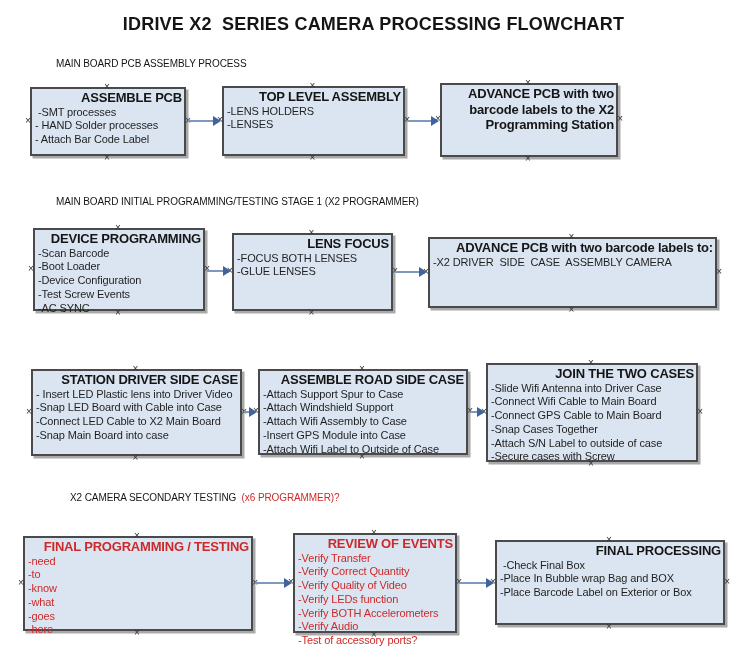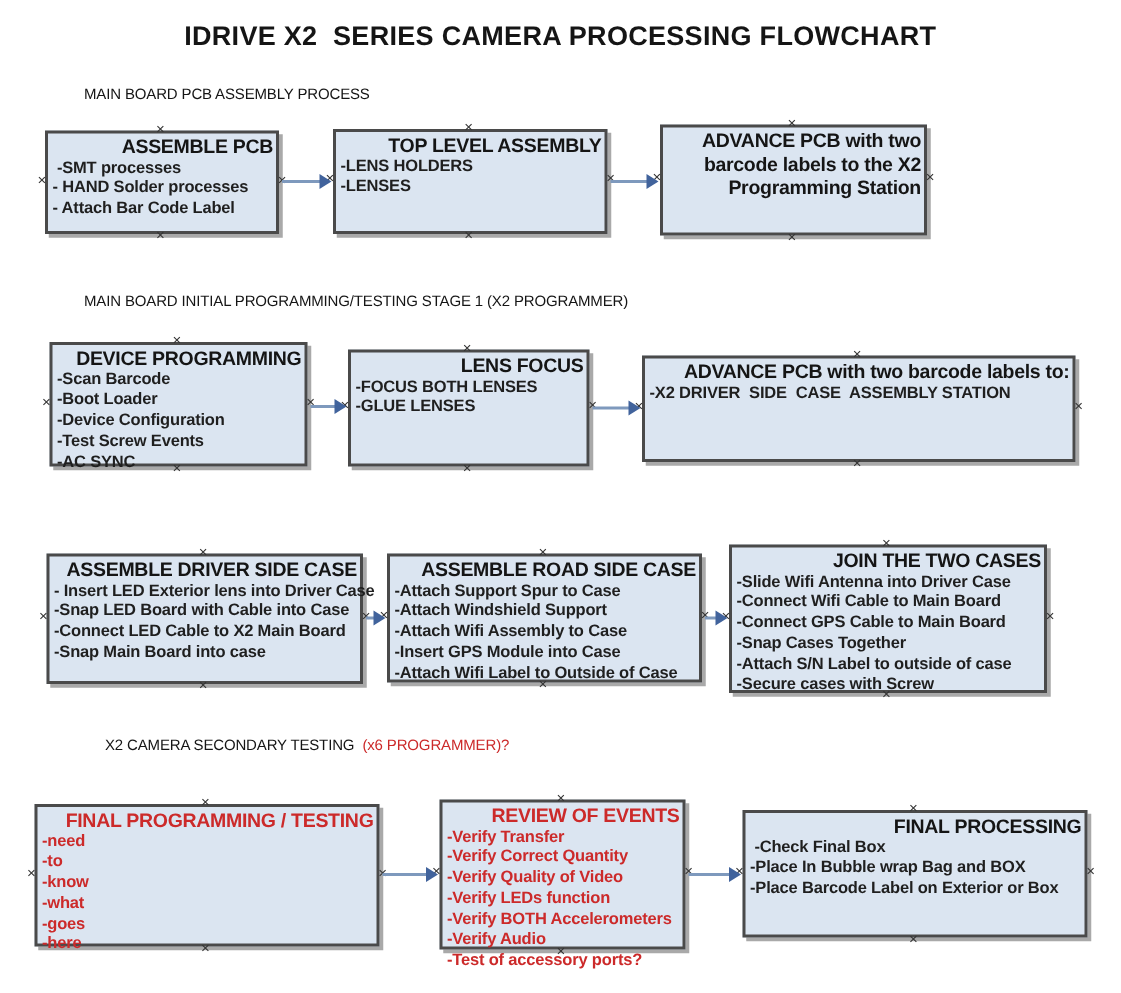--- a/index.html
+++ b/index.html
@@ -20,21 +20,21 @@
     position:absolute;box-sizing:border-box;
     background:var(--box-fill);
     border:2px solid var(--box-border);
     box-shadow:2.5px 2.5px 0 var(--box-shadow);
     padding:1px 2px 0 3px;
   }
   .box-title{
     font-size:13px;font-weight:bold;line-height:15.5px;color:#151515;letter-spacing:-.2px;text-align:right;
   }
   .box-item{
-    font-size:11px;line-height:13.8px;color:#1f1f1f;white-space:pre;letter-spacing:-.12px;font-weight:bold;
+    font-size:11px;line-height:13.8px;color:#1f1f1f;white-space:pre;letter-spacing:-.12px;
   }
   .flow-box.red .box-title,
   .flow-box.red .box-item{color:var(--red);}
 
   .anchor{
     position:absolute;font-size:10px;line-height:8px;color:#333;
     font-weight:normal;pointer-events:none;
   }
   .anchor.top{top:-6px;left:50%;margin-left:-4px;}
   .anchor.bottom{bottom:-8px;left:50%;margin-left:-4px;}
@@ -109,37 +109,37 @@
       <div class="box-title">LENS FOCUS</div>
       <div class="box-item">-FOCUS BOTH LENSES</div>
       <div class="box-item">-GLUE LENSES</div>
       <div class="anchor top">×</div>
       <div class="anchor bottom">×</div>
       <div class="anchor left">×</div>
       <div class="anchor right">×</div>
     </div>
     <div class="flow-box" style="left: 428px; top: 237px; width: 289px; height: 71px;">
       <div class="box-title">ADVANCE PCB with two barcode labels to:</div>
-      <div class="box-item">-X2 DRIVER  SIDE  CASE  ASSEMBLY STATION</div>
+      <div class="box-item">-X2 DRIVER  SIDE  CASE  ASSEMBLY CAMERA</div>
       <div class="anchor top">×</div>
       <div class="anchor bottom">×</div>
       <div class="anchor left">×</div>
       <div class="anchor right">×</div>
     </div>
     <div class="flow-arrow" style="left: 207px; top: 266px; width: 24px;">
       <div class="arrow-line"></div>
       <div class="arrow-head"></div>
     </div>
     <div class="flow-arrow" style="left: 395px; top: 267px; width: 32px;">
       <div class="arrow-line"></div>
       <div class="arrow-head"></div>
     </div>
     <div class="flow-box" style="left: 31px; top: 369px; width: 211px; height: 87px;">
-      <div class="box-title">ASSEMBLE DRIVER SIDE CASE</div>
-      <div class="box-item">- Insert LED Exterior lens into Driver Case</div>
+      <div class="box-title">STATION DRIVER SIDE CASE</div>
+      <div class="box-item">- Insert LED Plastic lens into Driver Video</div>
       <div class="box-item">-Snap LED Board with Cable into Case</div>
       <div class="box-item">-Connect LED Cable to X2 Main Board</div>
       <div class="box-item">-Snap Main Board into case</div>
       <div class="anchor top">×</div>
       <div class="anchor bottom">×</div>
       <div class="anchor left">×</div>
       <div class="anchor right">×</div>
     </div>
     <div class="flow-box" style="left: 258px; top: 369px; width: 210px; height: 86px;">
       <div class="box-title">ASSEMBLE ROAD SIDE CASE</div>

